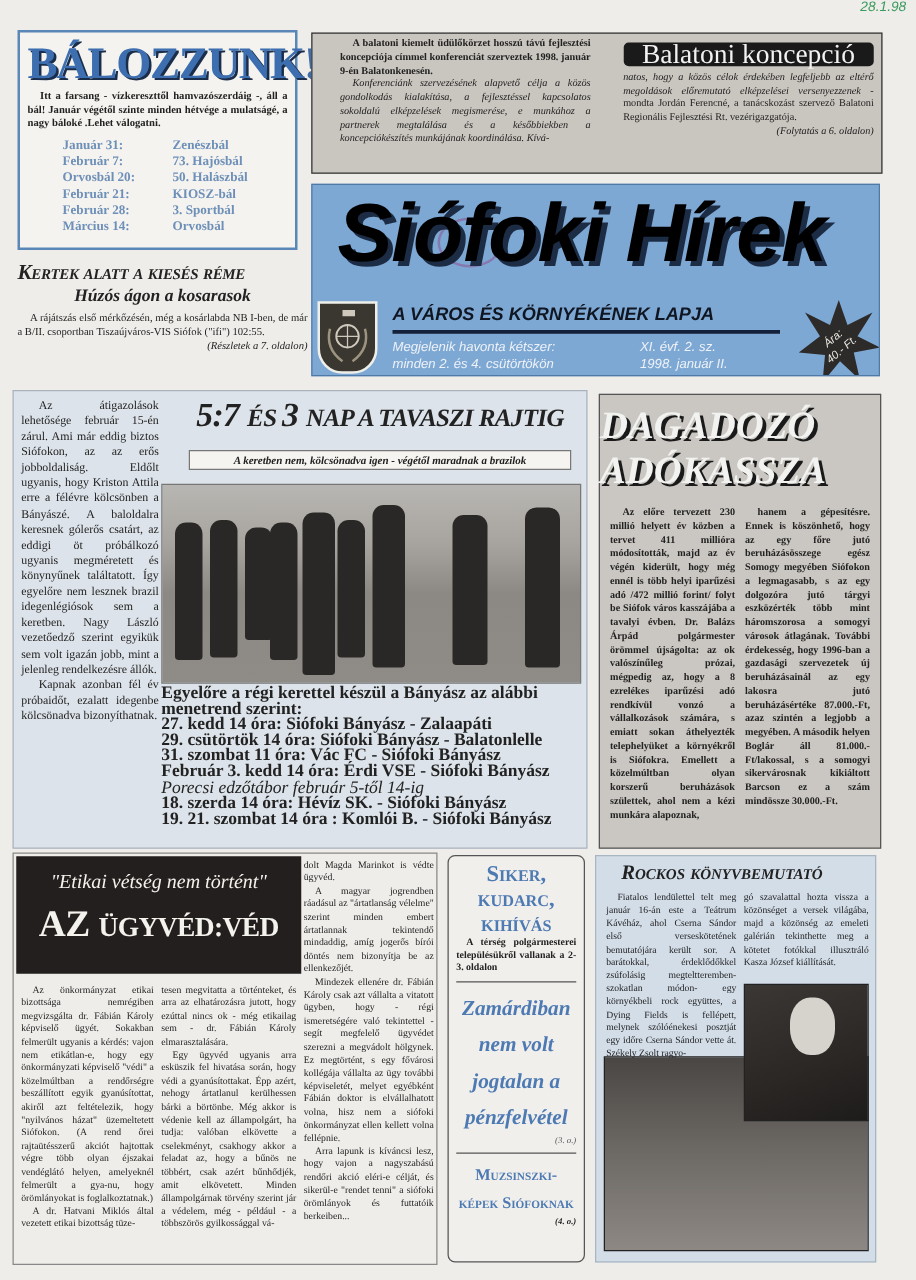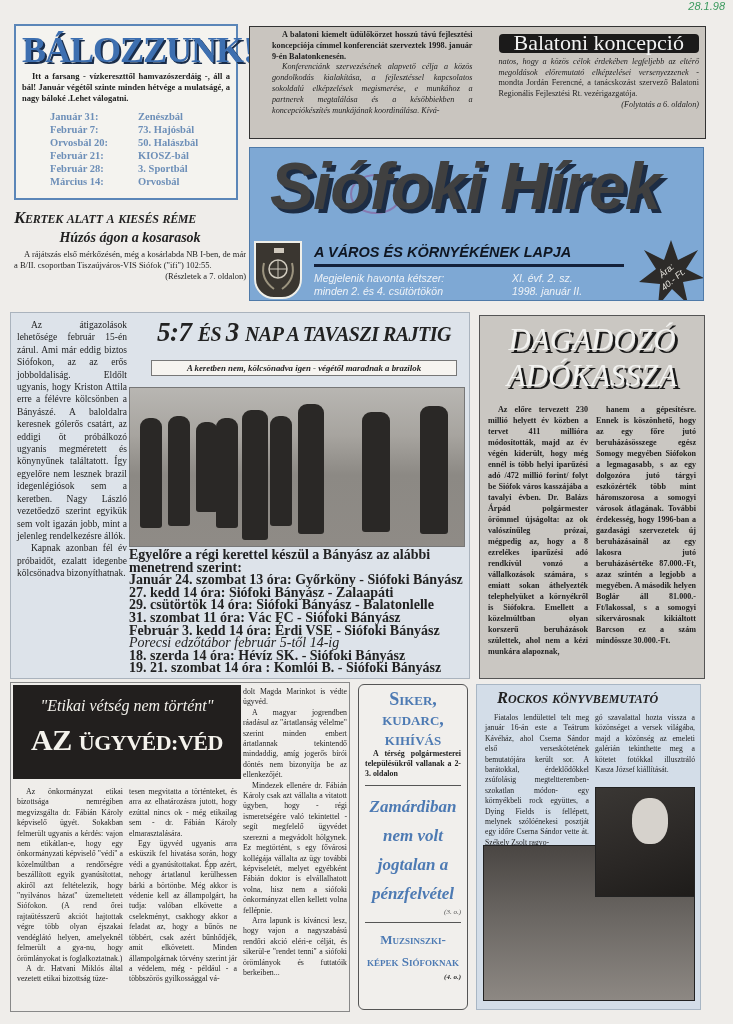--- a/index.html
+++ b/index.html
@@ -16,51 +16,51 @@
   
   #koncep { left: 249px; top: 26px; width: 457px; height: 113px; border: 1px solid #333; background: #c9c5bf; padding: 3px 6px; display: flex; gap: 10px; }
   #koncep .col { width: 50%; font-size: 8.2px; line-height: 10.8px; text-align: justify; margin-left: 16px; }
   #koncep .lead { font-weight: bold; text-indent: 10px; }
   #koncep .ital { font-style: italic; text-indent: 10px; }
   #koncep .head { background: #1b1a1a; color: #f2f2f2; font-size: 22px; text-align: center; border-radius: 4px; padding: 4px 0; margin: 4px 0 4px; font-family: "Liberation Serif", serif; }
   #koncep .cont { font-style: italic; float: right; }
 
   
   #mast { left: 249px; top: 147px; width: 455px; height: 154px; background: #7ea8d4; border: 1px solid #4f7aa8; overflow: hidden; }
-  #mast .title { position: absolute; left: 20px; top: 0; font-size: 66px; font-weight: 900; font-style: italic; color: #404040; letter-spacing: -1px; text-shadow: 4px 4px 0 #1c2c44; font-family: "Liberation Sans", sans-serif; }
+  #mast .title { position: absolute; left: 20px; top: 0; font-size: 66px; font-weight: 900; font-style: italic; color: #000000; letter-spacing: -1px; text-shadow: 4px 4px 0 #1c2c44; font-family: "Liberation Sans", sans-serif; }
   #mast .sub { position: absolute; left: 64px; top: 96px; font-size: 14.5px; font-style: italic; font-weight: bold; color: #0f1622; font-family: "Liberation Sans", sans-serif; }
   #mast .rule { position: absolute; left: 64px; top: 116px; width: 310px; height: 3px; background: #14213a; }
   #mast .freq { position: absolute; left: 64px; top: 124px; font-size: 10.5px; font-style: italic; color: #eef2f7; line-height: 13px; font-family: "Liberation Sans", sans-serif; }
   #mast .issue { position: absolute; left: 262px; top: 124px; font-size: 10.5px; font-style: italic; color: #eef2f7; line-height: 13px; font-family: "Liberation Sans", sans-serif; }
   #mast .crest { position: absolute; left: 4px; top: 93px; width: 48px; height: 58px; background: #3a3630; border: 2px solid #efefe9; border-radius: 0 0 20px 20px; }
   #mast .star { position: absolute; left: 386px; top: 90px; width: 70px; height: 70px; }
   #mast .stamp { position: absolute; left: 100px; top: 26px; width: 52px; height: 40px; border: 2px solid #8a5a98; border-radius: 50%; opacity: .6; }
 
   
   #kertek { left: 14px; top: 208px; width: 232px; }
   #kertek .h1 { font-size: 17px; font-weight: bold; font-style: italic; font-variant: small-caps; letter-spacing: -.3px; }
   #kertek .h2 { font-size: 14px; font-weight: bold; font-style: italic; text-align: center; margin-top: 2px; }
   #kertek .p { font-size: 8.5px; line-height: 11px; text-indent: 10px; text-align: justify; margin-top: 3px; }
-  #kertek .ref { float: right; }
+  #kertek .ref { font-style: italic; float: right; }
 
   
   #sport { left: 10px; top: 312px; width: 460px; height: 367px; background: #dde3ea; border: 1px solid #aab3bd; }
   #sport .col { position: absolute; left: 6px; top: 6px; width: 110px; font-size: 9.5px; line-height: 12.4px; text-align: justify; }
   #sport .col p { text-indent: 14px; }
   #sport .h1 { position: absolute; left: 128px; top: 4px; width: 330px; text-align: center; font-size: 27px; font-weight: bold; font-style: italic; letter-spacing: -.5px; }
   #sport .h1 .sm { font-size: 20px; }
   #sport .h2 { position: absolute; left: 140px; top: 47px; width: 306px; background: #f6f4f0; border: 1px solid #777; text-align: center; font-size: 8.8px; font-weight: bold; font-style: italic; padding: 2px 0; }
   #sport .photo { position: absolute; left: 118px; top: 74px; width: 336px; height: 160px; background: linear-gradient(180deg,#b8b6b2 0%,#a7a49f 30%,#8c8984 55%,#8f8b86 100%); border: 1px solid #777; overflow: hidden; }
   #sport .player { position: absolute; width: 22px; height: 110px; background: #2a2826; border-radius: 9px 9px 3px 3px; }
   #sport .sched { position: absolute; left: 118px; top: 236px; width: 336px; text-align: left; font-size: 14px; font-weight: bold; line-height: 12.6px; }
   #sport .sched .it { font-style: italic; font-weight: normal; }
 
   
   #dagad { left: 479px; top: 315px; width: 226px; height: 364px; background: #cac7c2; border: 1px solid #555; }
-  #dagad .h { text-align: center; font-size: 31px; font-weight: normal; font-style: italic; color: #f2f2f0; text-shadow: 3px 3px 0 #1a1a1a; line-height: 36px; margin-top: 6px; font-family: "Liberation Serif", serif; }
+  #dagad .h { text-align: left; font-size: 31px; font-weight: bold; font-style: italic; color: #f2f2f0; text-shadow: 3px 3px 0 #1a1a1a; line-height: 36px; margin-top: 6px; font-family: "Liberation Serif", serif; }
   #dagad .cols { display: flex; gap: 8px; padding: 0 8px; margin-top: 10px; }
   #dagad .col { width: 50%; font-size: 8.1px; line-height: 11px; font-weight: bold; text-align: justify; }
   #dagad .col p { text-indent: 10px; }
 
   
   #ugyved { left: 10px; top: 682px; width: 340px; height: 330px; border: 1px solid #888; background: #efedea; }
   #ugyved .banner { position: absolute; left: 2px; top: 2px; width: 228px; height: 94px; background: #221f1e; color: #f4f2ec; text-align: center; }
   #ugyved .banner .q { font-size: 16px; font-style: italic; margin-top: 12px; }
   #ugyved .banner .t { font-size: 30px; font-weight: bold; margin-top: 8px; letter-spacing: -.5px; }
   #ugyved .banner .t .sm { font-size: 22px; }
@@ -194,21 +194,20 @@
     <div class="player" style="left:66px;top:34px;height:90px"></div>
     <div class="player" style="left:86px;top:30px"></div>
     <div class="player" style="left:112px;top:22px;height:130px;width:26px"></div>
     <div class="player" style="left:140px;top:28px"></div>
     <div class="player" style="left:168px;top:16px;height:130px;width:26px"></div>
     <div class="player" style="left:232px;top:24px;height:120px;width:28px"></div>
     <div class="player" style="left:290px;top:18px;height:128px;width:28px"></div>
   </div>
   <div class="sched">
     <div>Egyelőre a régi kerettel készül a Bányász az alábbi menetrend szerint:</div>
-    <div>Január 24. szombat  13 óra:  Győrköny - Siófoki Bányász</div>
     <div>27. kedd 14 óra:  Siófoki Bányász - Zalaapáti</div>
     <div>29. csütörtök 14 óra:  Siófoki Bányász - Balatonlelle</div>
     <div>31. szombat  11 óra:  Vác FC - Siófoki Bányász</div>
     <div>Február 3. kedd  14 óra:  Érdi VSE - Siófoki Bányász</div>
     <div class="it">Porecsi edzőtábor február 5-től 14-ig</div>
     <div>18. szerda 14 óra:  Hévíz SK. - Siófoki Bányász</div>
     <div>19.  21. szombat  14 óra : Komlói B. - Siófoki Bányász</div>
   </div>
 </div>
 

